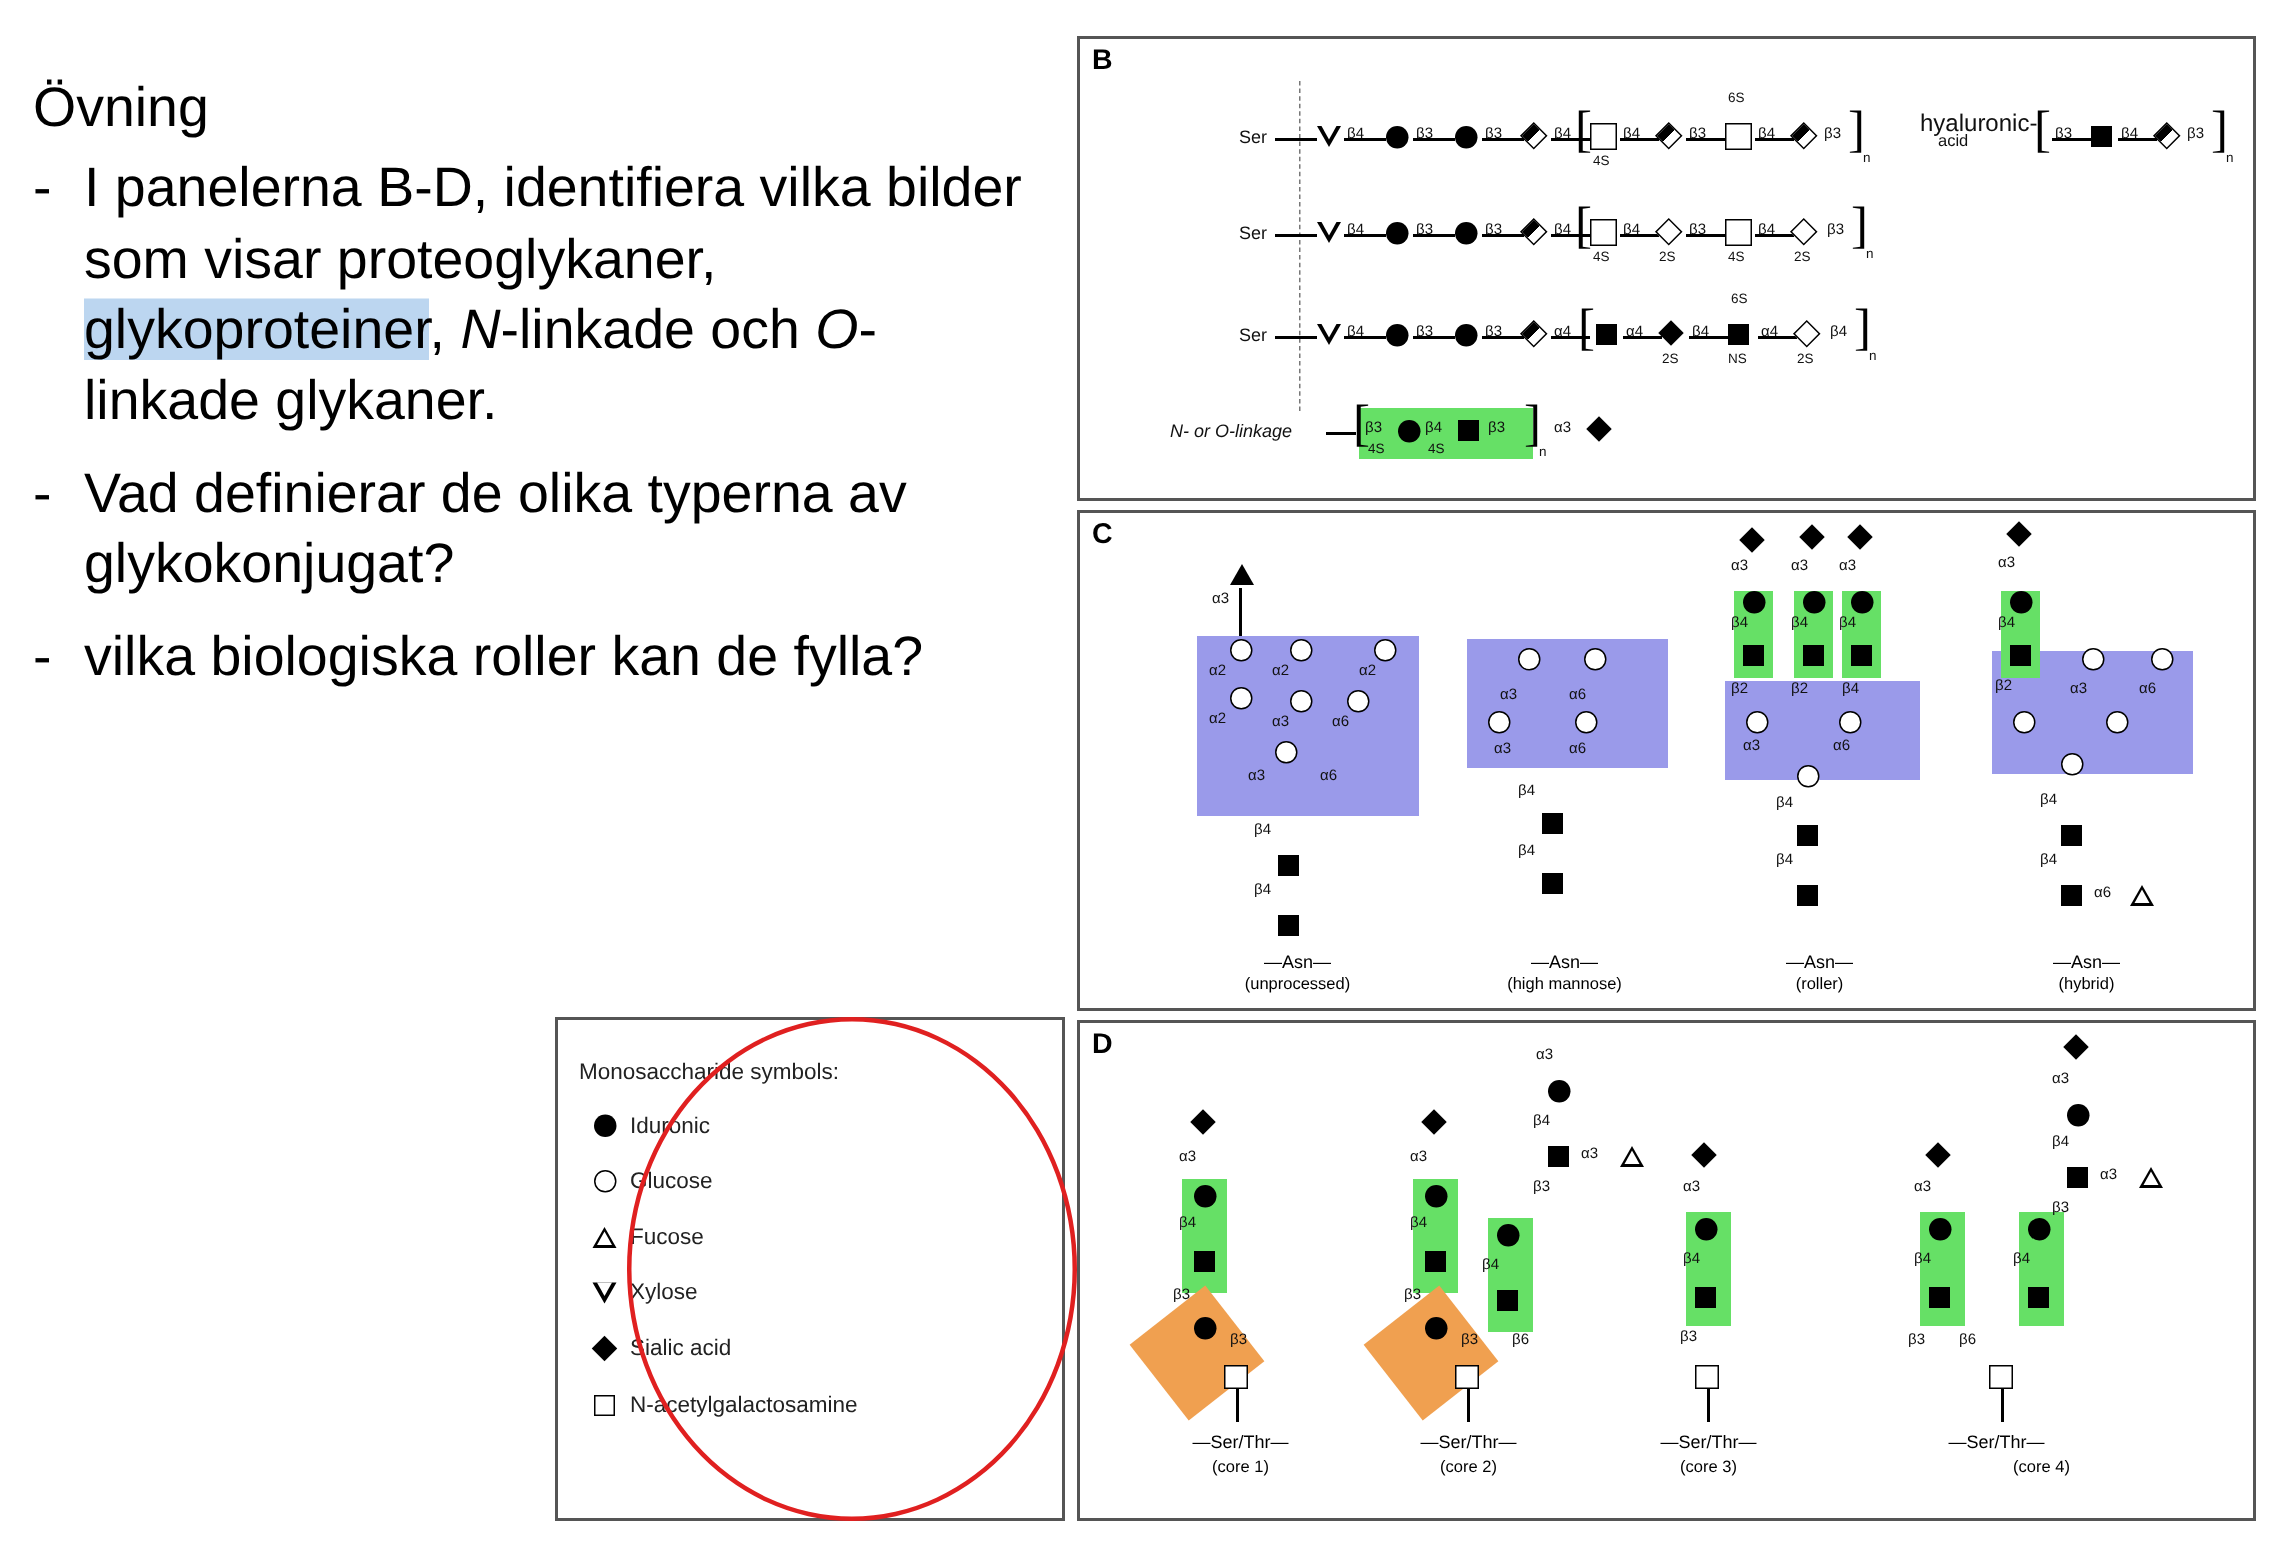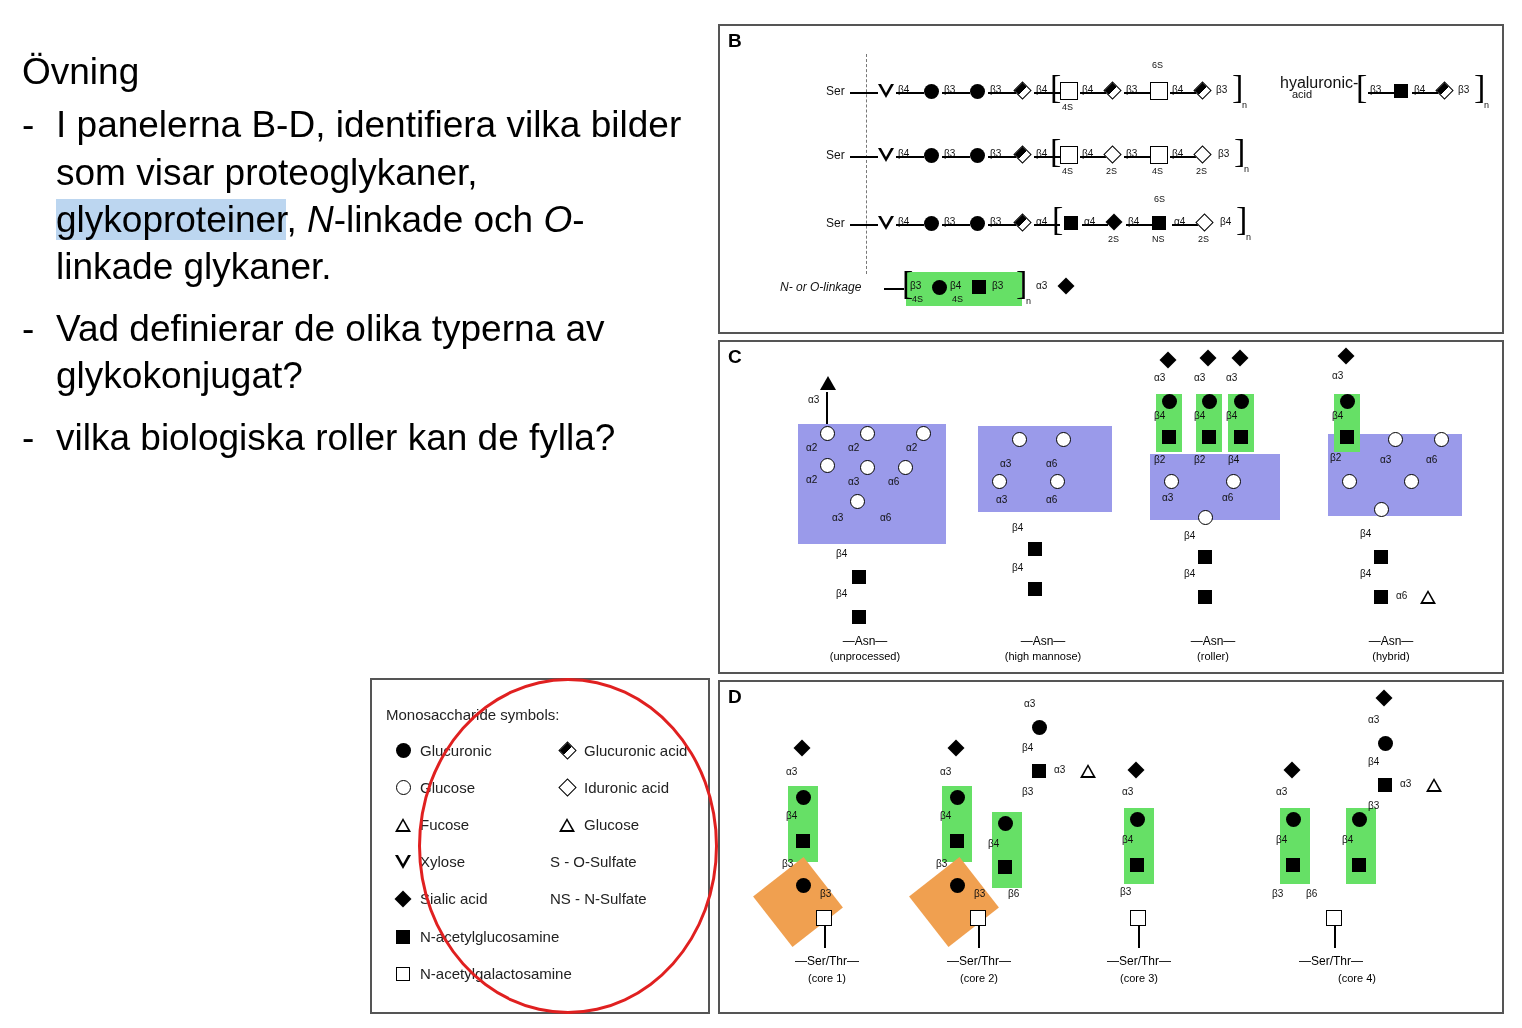--- a/index.html
+++ b/index.html
@@ -100,21 +100,21 @@
 </div>
 
 <div class="panel" id="legend-box">
   <div class="legend-title">Monosaccharide symbols:</div>
 
   <div class="legend-col" style="left:14px;top:52px;">
     <div class="legend-row">
       <div class="sym">
           <div class="s-circle-f"></div>
         </div>
-      <div class="txt">Glucuronic</div>
+      <div class="txt">Iduronic</div>
     </div>
     <div class="legend-row">
       <div class="sym">
           <div class="s-circle-o"></div>
         </div>
       <div class="txt">Glucose</div>
     </div>
     <div class="legend-row">
       <div class="sym">
           <div class="s-tri-up-o"></div>
@@ -128,50 +128,22 @@
       <div class="txt">Xylose</div>
     </div>
     <div class="legend-row">
       <div class="sym">
           <div class="s-dia-f"></div>
         </div>
       <div class="txt">Sialic acid</div>
     </div>
   </div>
 
-  <div class="legend-col" style="left:178px;top:52px;">
-    <div class="legend-row">
-      <div class="sym">
-          <div class="s-dia-half"></div>
-        </div>
-      <div class="txt">Glucuronic acid</div>
-    </div>
-    <div class="legend-row">
-      <div class="sym">
-          <div class="s-dia-o"></div>
-        </div>
-      <div class="txt">Iduronic acid</div>
-    </div>
-    <div class="legend-row">
-      <div class="sym">
-          <div class="s-tri-up-o"></div>
-        </div>
-      <div class="txt">Glucose</div>
-    </div>
-    <div class="legend-text-only">S - O-Sulfate</div>
-    <div class="legend-text-only">NS - N-Sulfate</div>
-  </div>
 
   <div class="legend-col" style="left:14px;top:238px;">
-    <div class="legend-row">
-      <div class="sym">
-          <div class="s-sq-f"></div>
-        </div>
-      <div class="txt">N-acetylglucosamine</div>
-    </div>
     <div class="legend-row">
       <div class="sym">
           <div class="s-sq-o"></div>
         </div>
       <div class="txt">N-acetylgalactosamine</div>
     </div>
   </div>
 </div>
 <div id="red-ellipse"></div>
 
@@ -694,21 +666,21 @@
     <div class="lbl" style="left:586px;top:206px;">β6</div>
     <div class="gnode" style="left:632px;top:130px;">
         <div class="s-circle-f"></div>
       </div>
     <div class="lbl" style="left:622px;top:152px;">β4</div>
     <div class="gnode" style="left:632px;top:176px;">
         <div class="s-sq-f"></div>
       </div>
     <div class="vline" style="left:614px;top:244px;height:22px;"></div>
     <div class="axis-cap" style="left:538px;top:272px;width:146px;">—Ser/Thr—</div>
-    <div class="sub-cap" style="left:510px;top:290px;width:146px;text-align:right;">(core 4)</div>
+    <div class="sub-cap" style="left:568px;top:290px;width:146px;">(core 4)</div>
   </div>
 
   <div>
     <div class="gnode" style="left:658px;top:10px;">
         <div class="s-dia-f"></div>
       </div>
     <div class="lbl" style="left:648px;top:32px;">α3</div>
     <div class="gnode" style="left:658px;top:54px;">
         <div class="s-circle-f"></div>
       </div>

